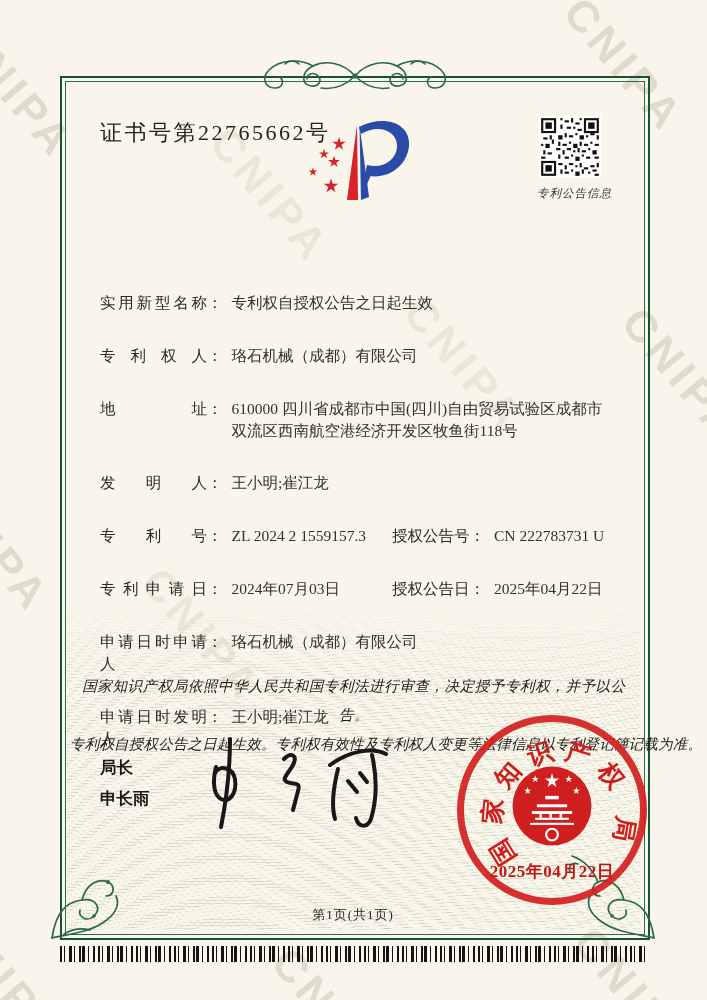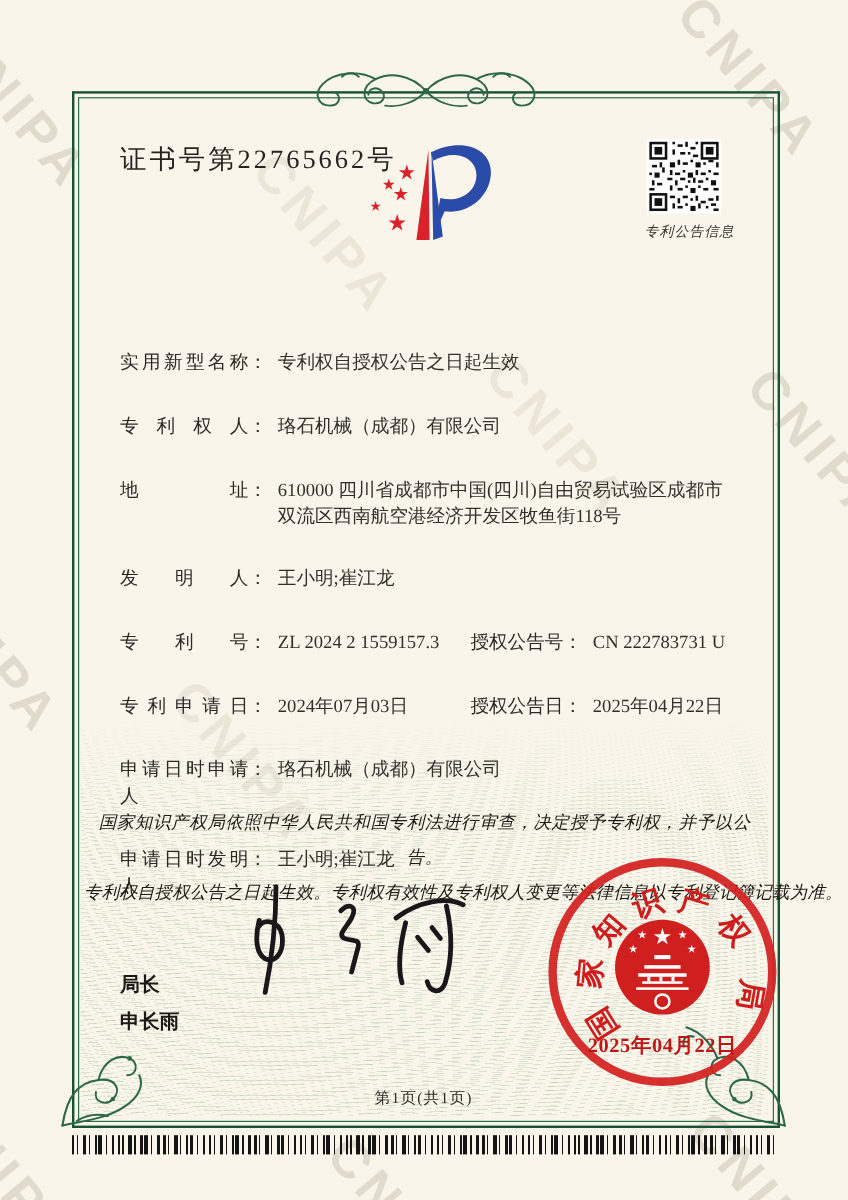--- a/index.html
+++ b/index.html
@@ -81,21 +81,21 @@
   
   .statement{
     position:absolute;left:70px;top:672px;width:568px;
     font-size:14.5px;color:#1d1a16;font-style:italic;line-height:29px;
   }
   .statement .l1{text-align:center;letter-spacing:0.6px;}
   .statement .l2{white-space:nowrap;letter-spacing:0.2px;}
 
   
   .signer{
-    position:absolute;left:100px;top:806px;
+    position:absolute;left:100px;top:752px;
     font-family:"Liberation Sans","DejaVu Sans",sans-serif;
     font-size:16.5px;font-weight:600;color:#1b1916;line-height:31px;
   }
   .signature{position:absolute;left:192px;top:733px;width:218px;height:102px;}
 
   
   .seal{
     position:absolute;left:457px;top:715px;width:190px;height:190px;
     border-radius:50%;
     border:7px solid rgba(210,30,30,0.92);

